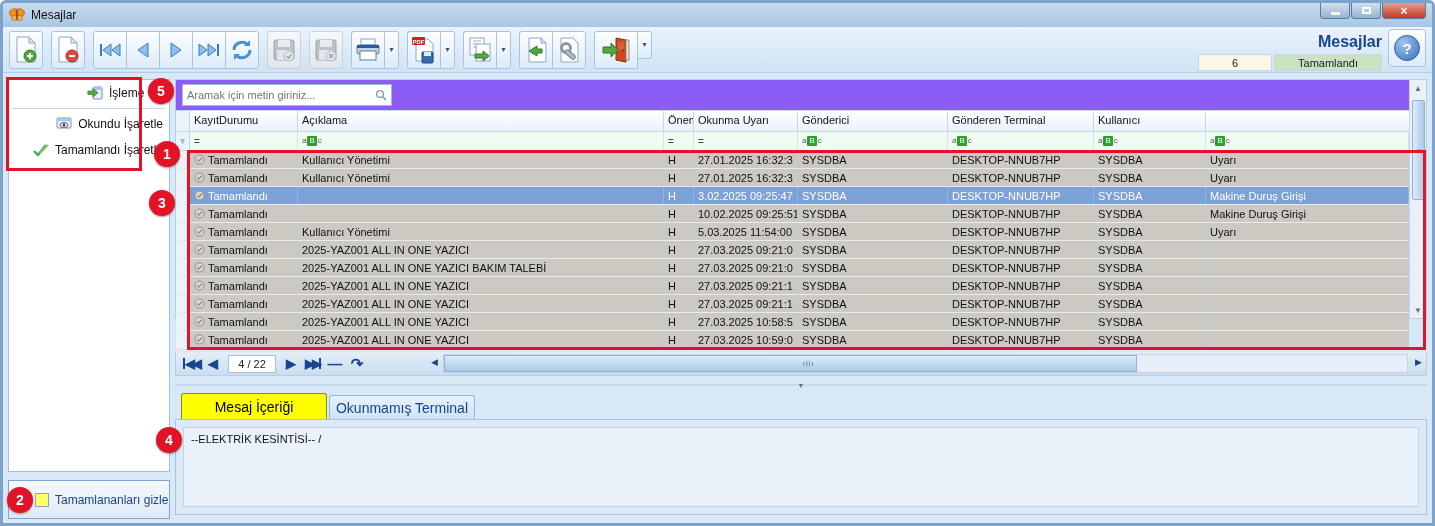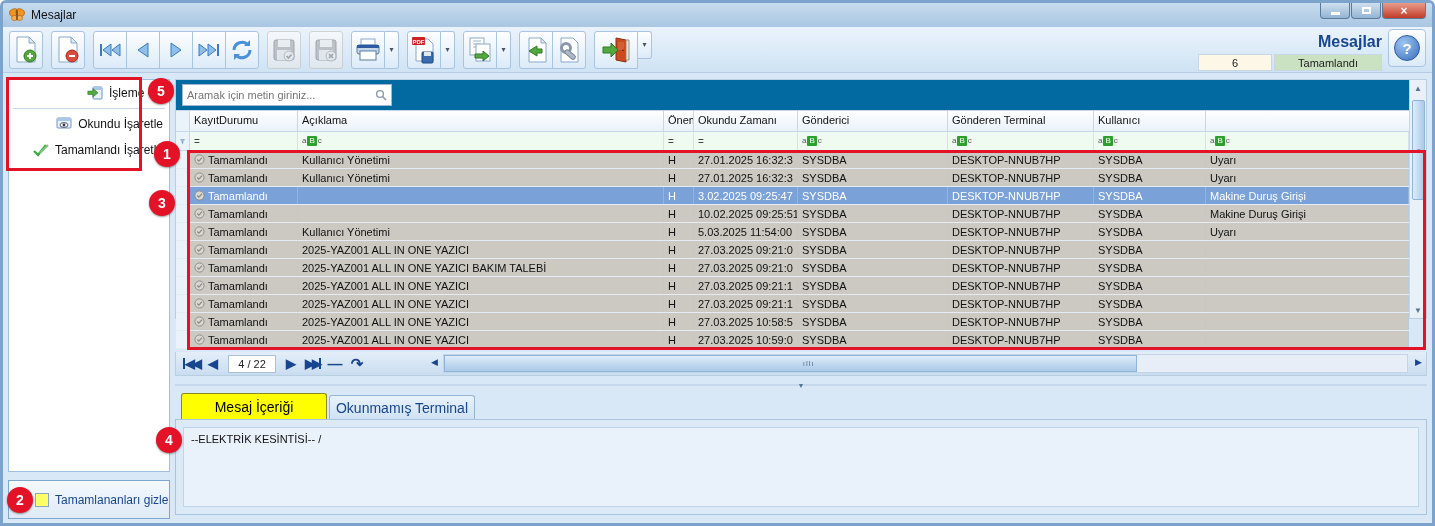--- a/index.html
+++ b/index.html
@@ -65,21 +65,21 @@
   .side-item{ display:flex; align-items:center; gap:6px; padding:6px 6px; font-size:12px; color:#111;justify-content:flex-end; }
   .side-sep{ height:1px; background:#c8d8e8; margin:2px 4px; }
   #hide-box{
     position:absolute; left:5px; top:477px; width:162px; height:39px;
     background:linear-gradient(#f4f9fe,#dfeaf6); border:1px solid #7da7cf;
     display:flex; align-items:center; gap:6px; padding-left:26px;
   }
   #hide-box .cb{ width:14px; height:14px; border:1px solid #8aa5bf; background:#ffff66; }
   #hide-box .lbl{ font-size:12px; color:#17458f; }
   
-  #grid{ position:absolute; left:172px; top:76px; width:1252px; height:240px; background:#0369a1;
+  #grid{ position:absolute; left:172px; top:76px; width:1252px; height:240px; background:#8b5cf6;
     border:1px solid #b9cede; }
   #searchbox{ position:absolute; left:6px; top:4px; width:210px; height:22px;
     border:1px solid #9fb8d0; background:#fff; display:flex; align-items:center; padding:0 4px; }
   #searchbox input{ border:none; outline:none; flex:1; font-size:11px; color:#777;
     font-family:"Liberation Sans",sans-serif; background:transparent; }
   .gridrow{ display:flex; position:absolute; left:0; right:17px; }
   #g-head{ top:30px; height:21px; background:linear-gradient(#ffffff,#e9f2fa); border-top:1px solid #c5d7e8; }
   #g-filter{ top:51px; height:20px; background:#effaf0; border-top:1px solid #c5d7e8; border-bottom:1px solid #c5d7e8; }
   .h-cell{ font-size:11px; color:#111; padding:3px 4px; border-right:1px solid #c5d7e8; overflow:hidden; white-space:nowrap; }
   .f-cell{ font-size:10px; color:#444; padding:2px 4px; border-right:1px solid #d5e2ee; overflow:hidden; white-space:nowrap;
@@ -398,21 +398,21 @@
             <circle cx="5" cy="5" r="3.4" fill="none" stroke="#8a9bb0" stroke-width="1.4"></circle>
             <path d="M7.6 7.6L11 11" stroke="#8a9bb0" stroke-width="1.6"></path>
           </svg>
         </span>
     </div>
     <div class="gridrow" id="g-head">
         <div class="h-cell ind" style="width: 14px;"></div>
         <div class="h-cell" style="width: 108px;">KayıtDurumu</div>
         <div class="h-cell" style="width: 366px;">Açıklama</div>
         <div class="h-cell" style="width: 30px;">Önem</div>
-        <div class="h-cell" style="width: 104px;">Okundu Zamanı</div>
+        <div class="h-cell" style="width: 104px;">Okunma Uyarı</div>
         <div class="h-cell" style="width: 150px;">Gönderici</div>
         <div class="h-cell" style="width: 146px;">Gönderen Terminal</div>
         <div class="h-cell" style="width: 112px;">Kullanıcı</div>
       </div>
     <div class="gridrow" id="g-filter">
         <div class="f-cell ind" style="width: 14px;">
           <svg width="9" height="9" viewBox="0 0 10 10">
             <path d="M1 1h8L6 5v4L4 8V5z" fill="#9ec2e4" stroke="#5b7ca0" stroke-width=".8"></path>
           </svg>
         </div>

